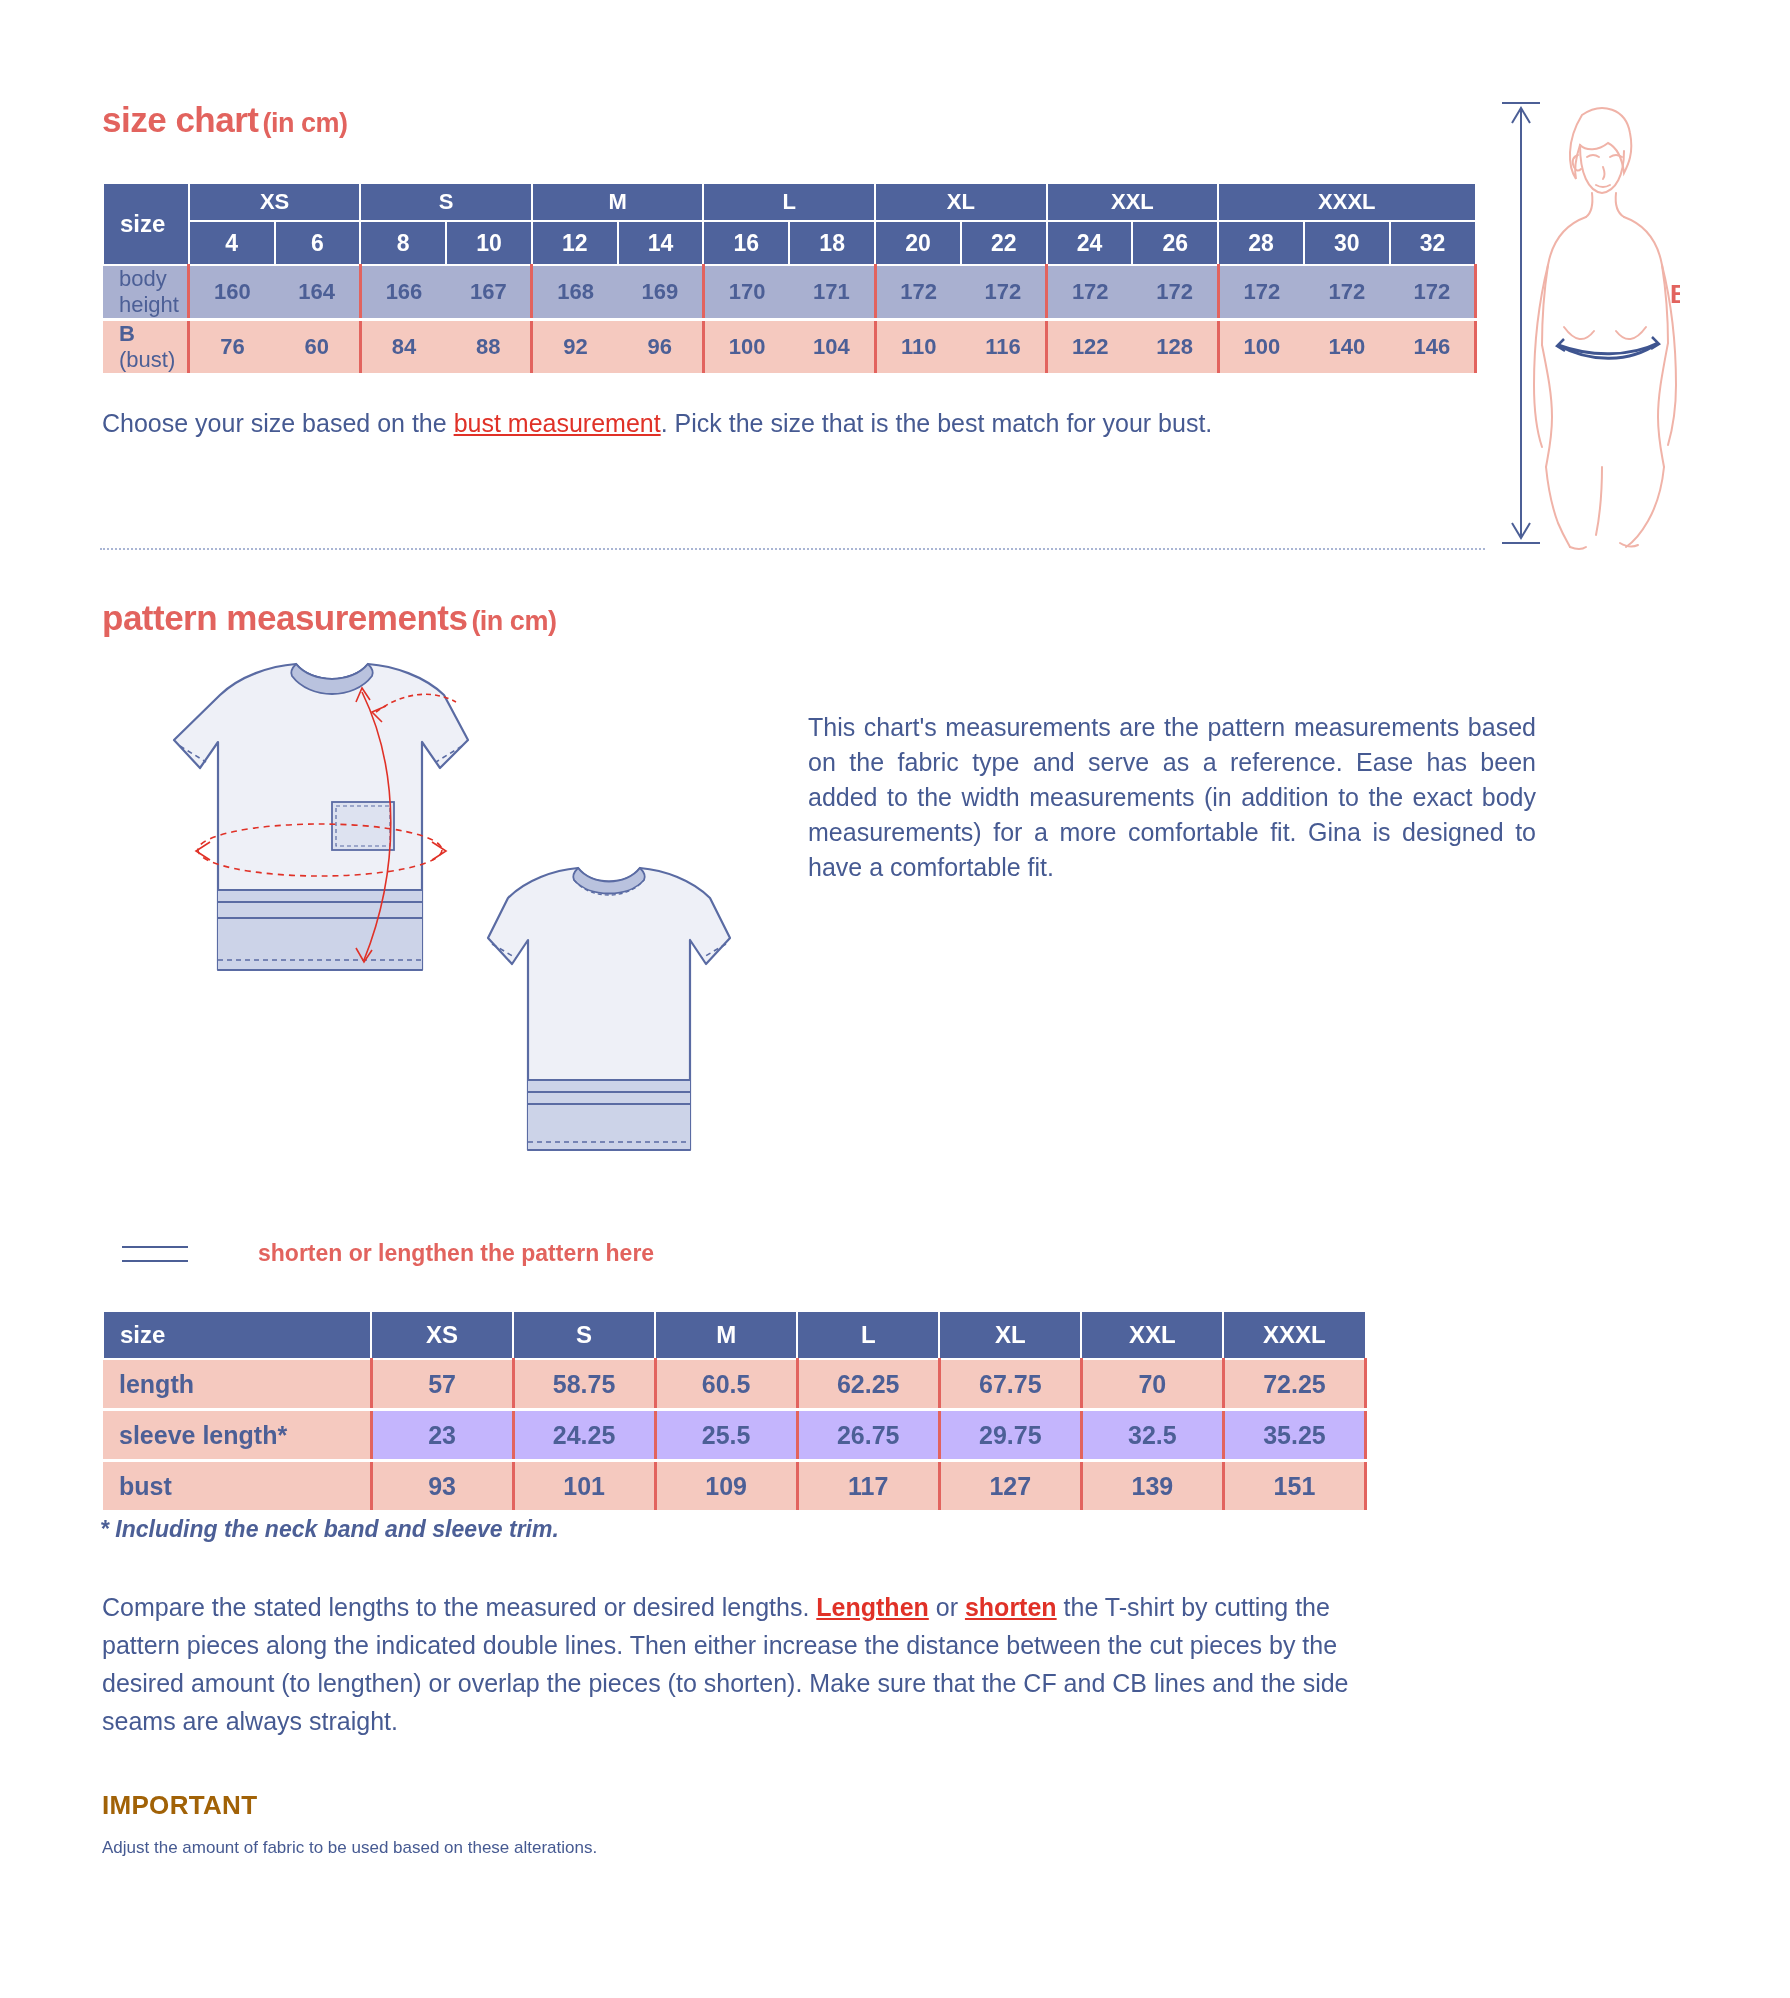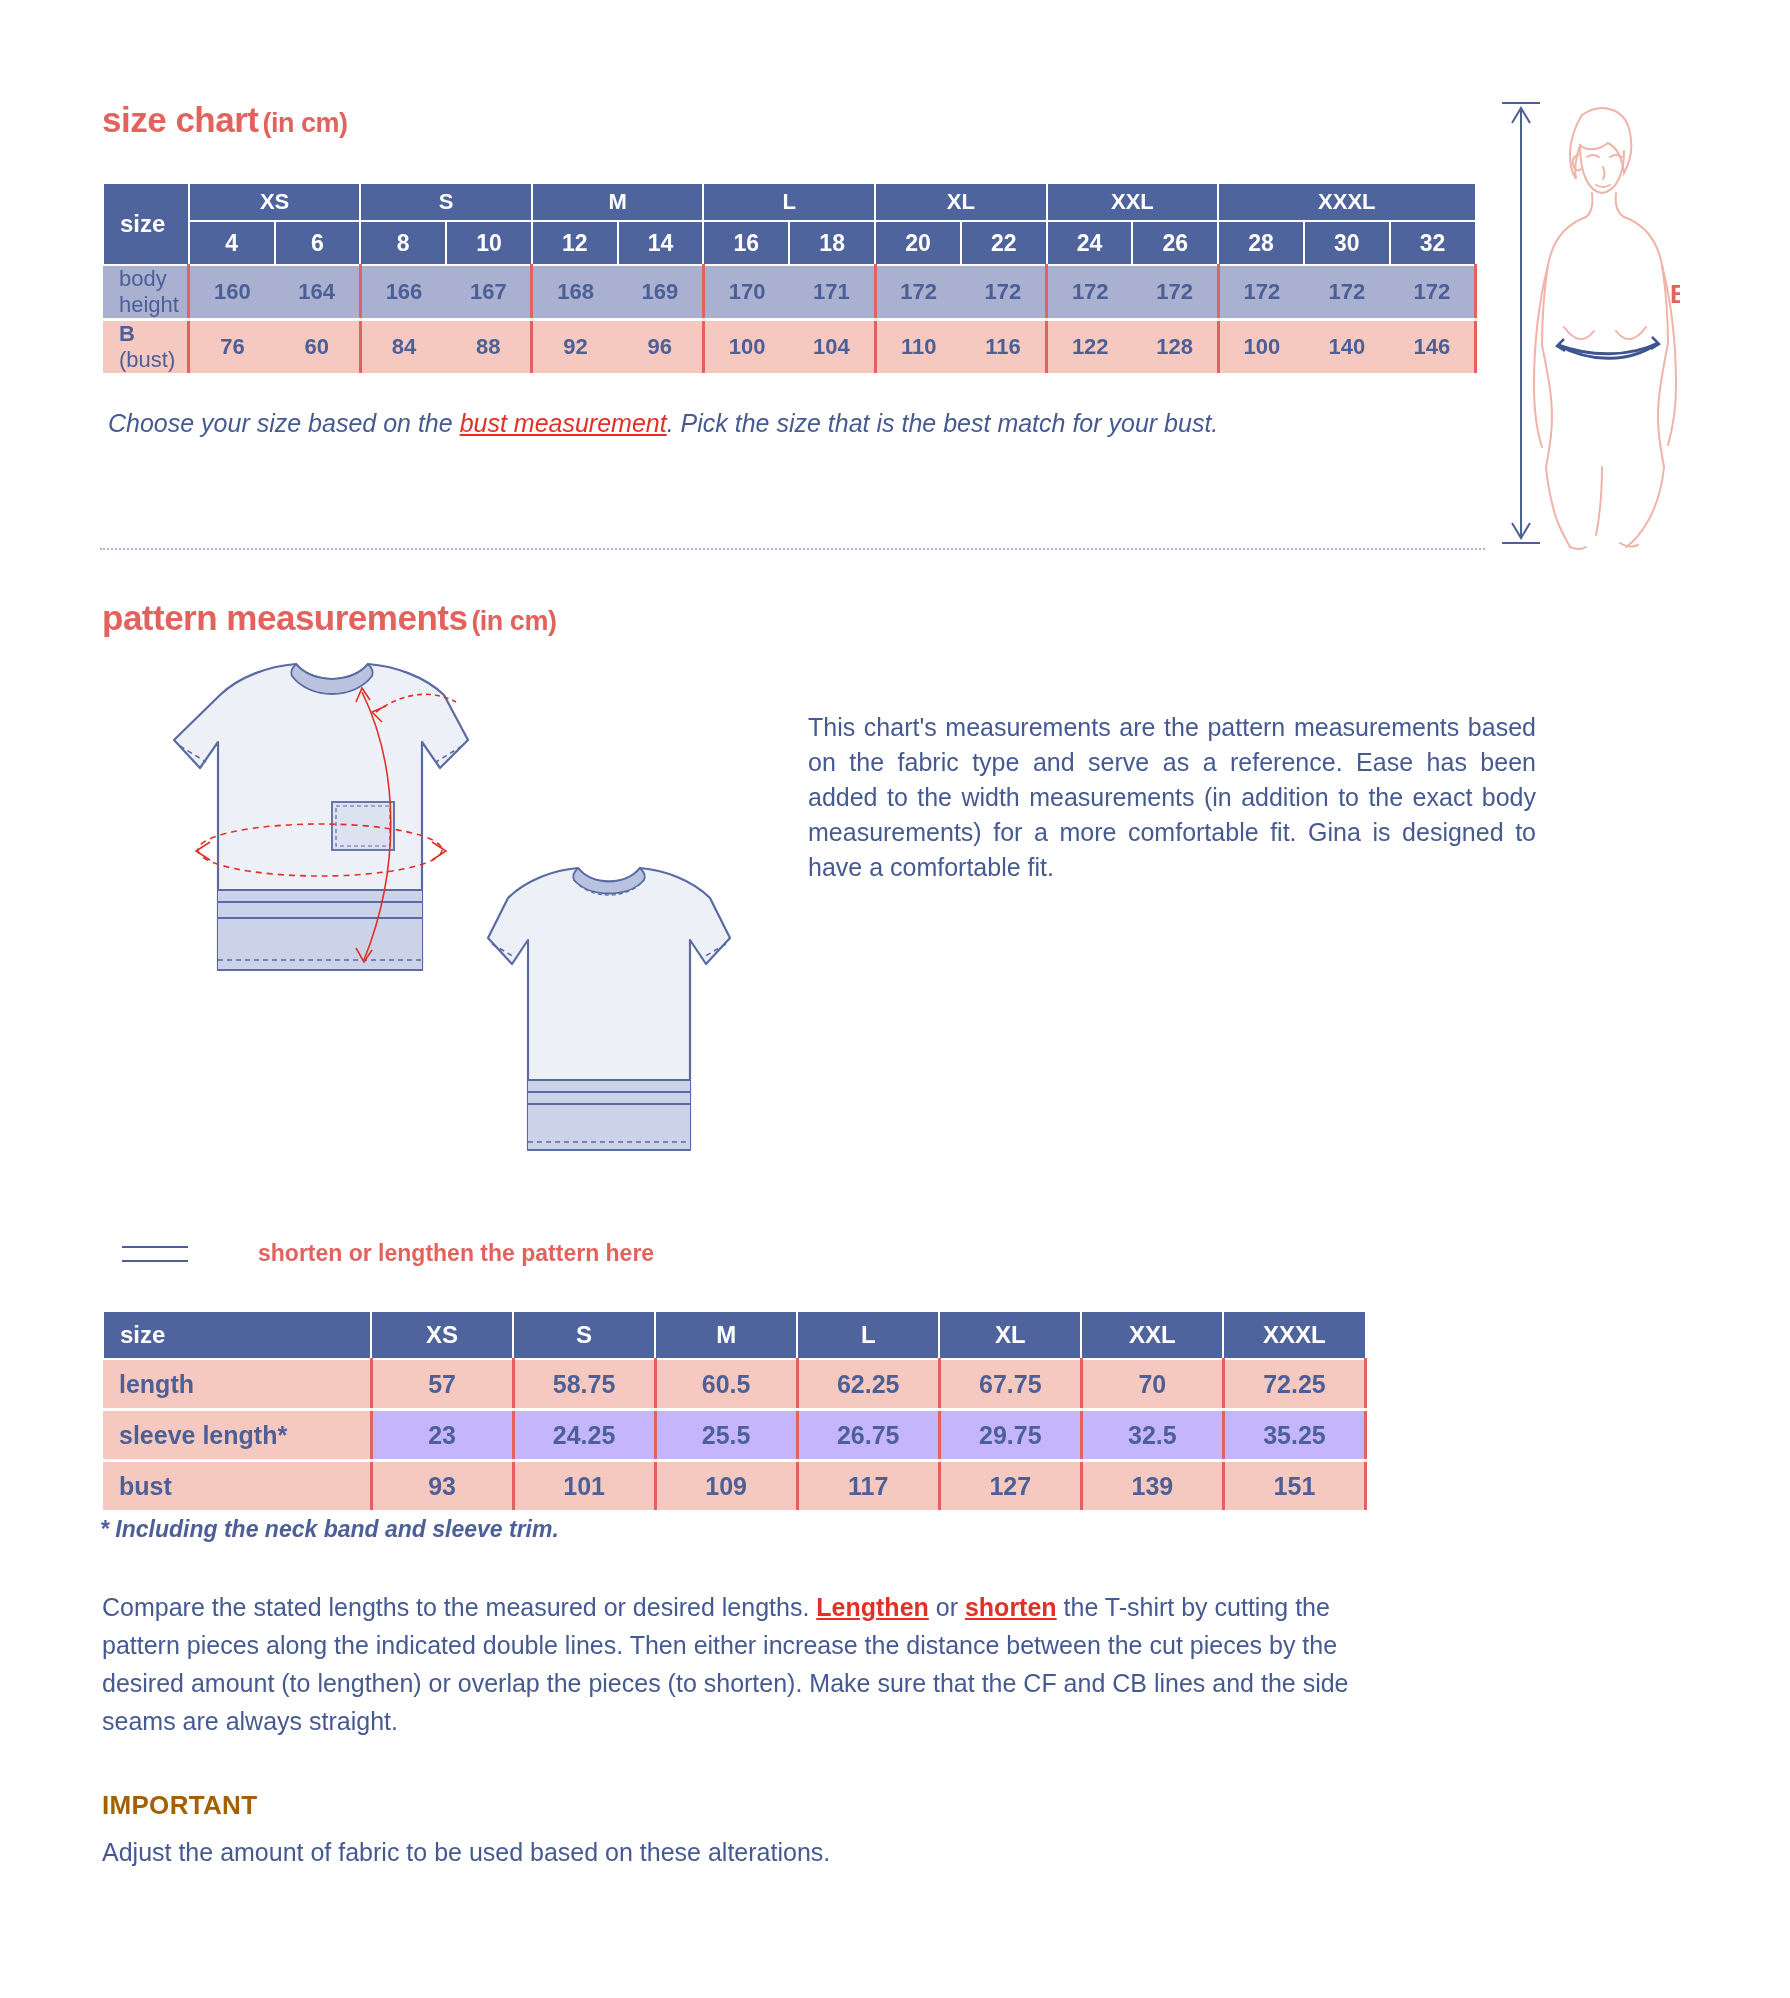--- a/index.html
+++ b/index.html
@@ -238,21 +238,21 @@
     color: #a16207;
     font-size: 26px;
     font-weight: 700;
     letter-spacing: 0.3px;
   }
   .important-body {
     position: absolute;
     left: 102px;
     top: 1838px;
     color: #465a92;
-    font-size: 25px;
+    font-size: 17px;
   }
 
   .tech-draw {
     position: absolute;
     left: 100px;
     top: 650px;
     width: 690px;
     height: 560px;
   }
   .tech-draw-back {
@@ -390,21 +390,21 @@
       <g stroke="#3f5590" stroke-width="3" fill="none">
         <path d="M68 250 C 100 268, 140 268, 168 248"></path>
         <path d="M68 250 C 100 262, 140 262, 168 248"></path>
         <polyline points="74,244 67,251 75,256" stroke-width="2.5"></polyline>
         <polyline points="162,242 169,249 161,254" stroke-width="2.5"></polyline>
       </g>
       <text x="180" y="208" fill="#e2635e" font-size="26" font-weight="700" font-family="Liberation Sans, sans-serif">B</text>
     </svg>
   </div>
 
-  <div class="para" style="left:108px; top:405px; width:1380px;font-style:italic;">
+  <div class="para" style="left:102px; top:405px; width:1380px;">
     <span>Choose your size based on the </span><span class="hl">bust measurement</span><span>. Pick the size that is the best match for your bust.</span>
   </div>
 
   <div class="dotted-div"></div>
 
   <div class="sec-heading" style="left:102px; top:598px;">
     <span class="big">pattern measurements</span>
     <span class="small">(in cm)</span>
   </div>
 

